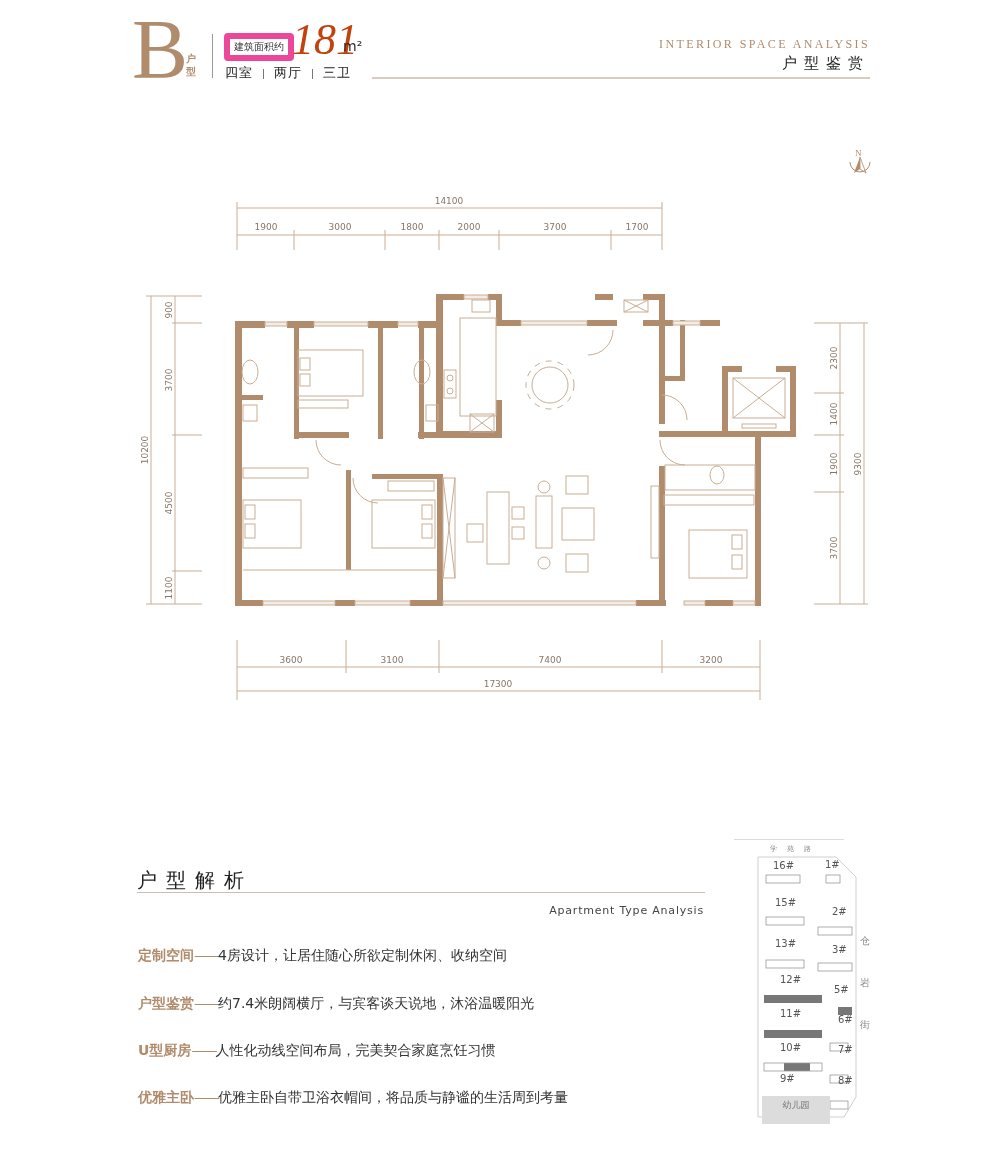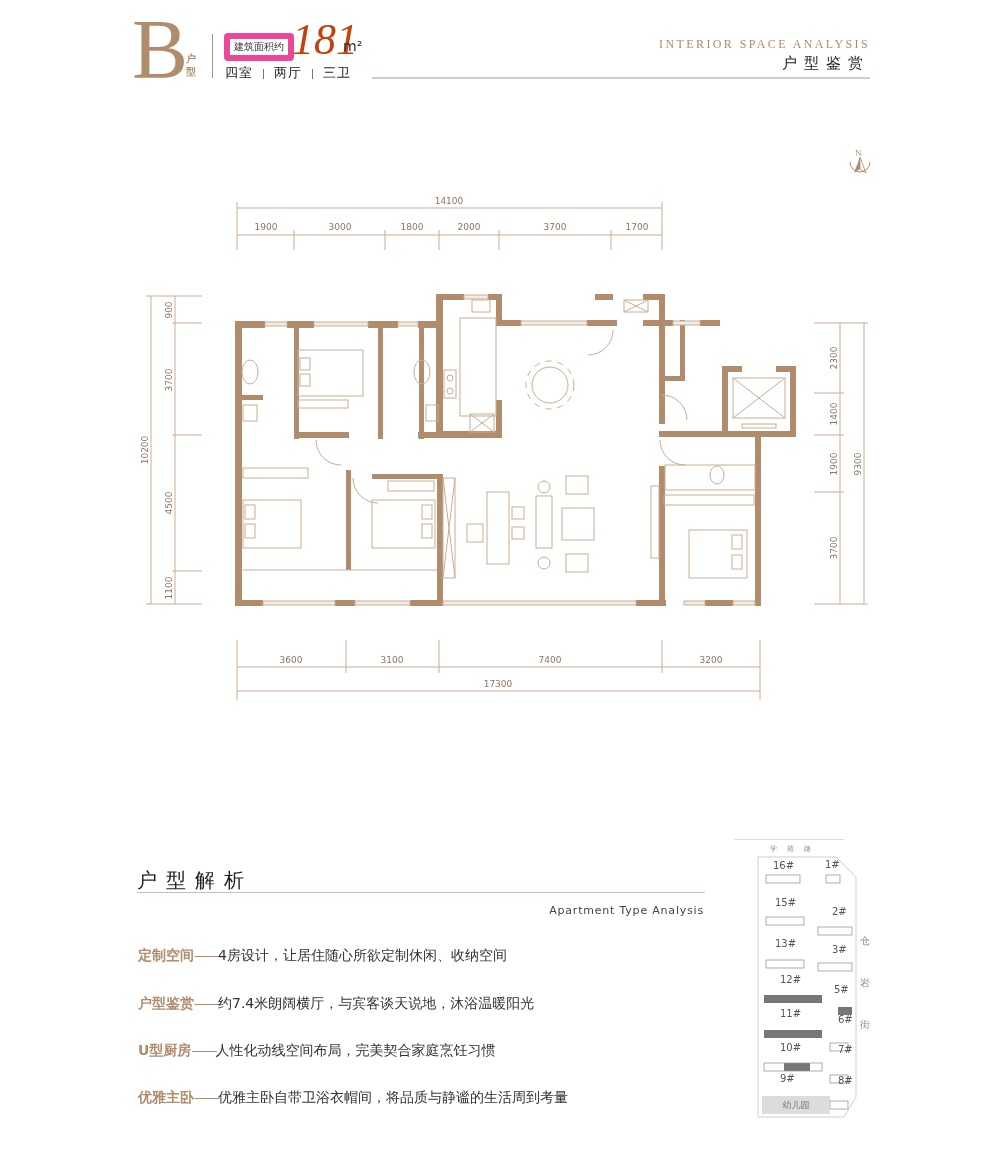--- a/index.html
+++ b/index.html
@@ -23,21 +23,21 @@
   .ana-title{left:137px;top:867px;font-size:20px;letter-spacing:9px;color:#222;}
   .ana-line{left:137px;top:892px;width:568px;height:1px;background:#cbbfb2;}
   .ana-en{right:296px;top:904px;font-size:11px;letter-spacing:0.8px;color:#444;}
   .ana-item{left:138px;font-size:14px;color:#333;white-space:nowrap;}
   .ana-item .k{color:#b08c6c;font-weight:bold;}
   .ana-item .dash{color:#b08c6c;letter-spacing:-2px;}
   .road-top{left:734px;top:839px;width:110px;height:1px;background:#ddd;}
   .road-label{left:770px;top:844px;font-size:7px;letter-spacing:10px;color:#888;}
   .road-right{left:860px;top:920px;font-size:10px;color:#888;width:10px;line-height:42px;}
   .bld{font-size:10px;color:#555;}
-  .kinder{left:762px;top:1096px;width:68px;height:18px;background:#dcdcdc;font-size:9px;color:#777;text-align:center;line-height:18px;}
+  .kinder{left:762px;top:1096px;width:68px;height:28px;background:#dcdcdc;font-size:9px;color:#777;text-align:center;line-height:18px;}
 </style>
 </head>
 <body>
 
 <div class="abs big-letter">B</div>
 <div class="abs huxing-v">户型</div>
 <div class="abs vbar"></div>
 <div class="abs area-badge">建筑面积约</div>
 <div class="abs area-num">181</div>
 <div class="abs area-unit">m²</div>

